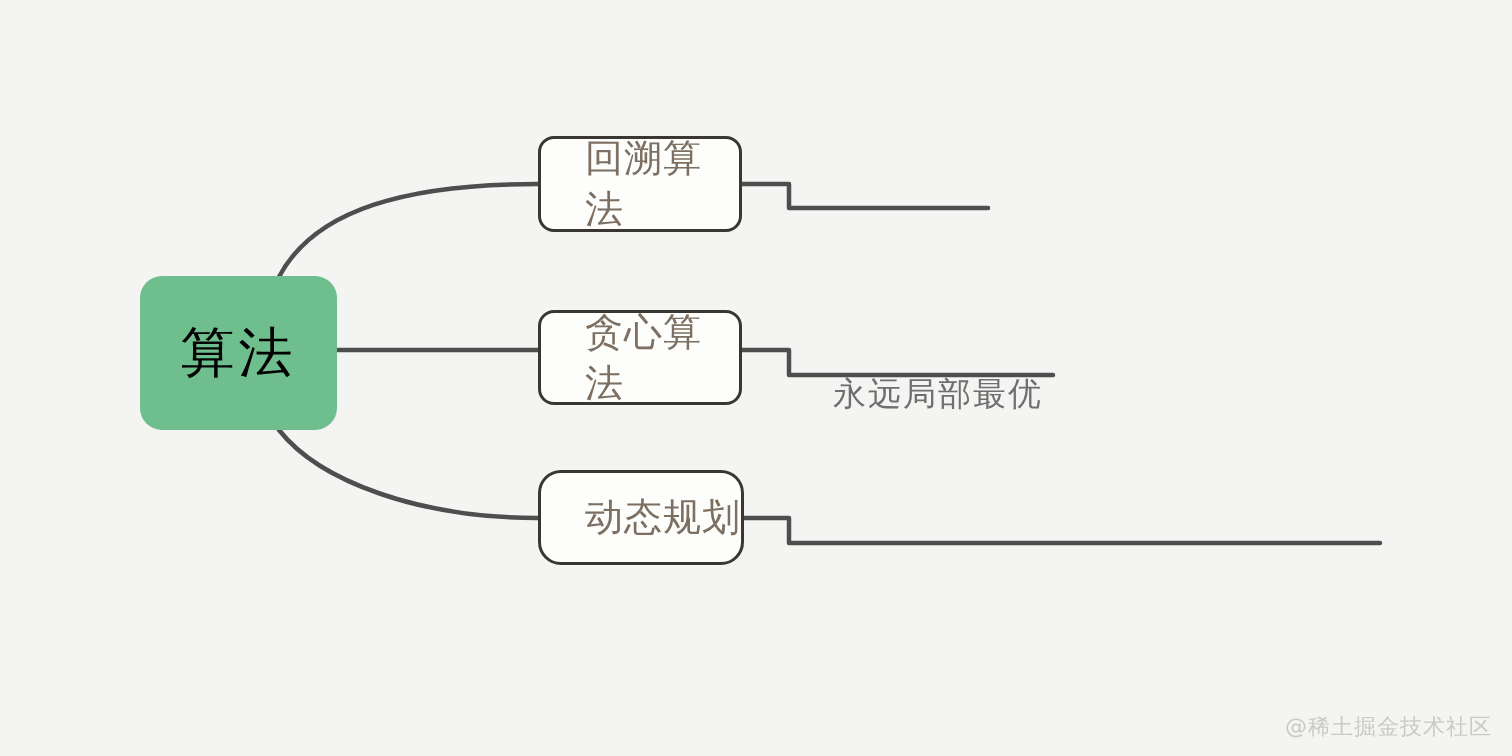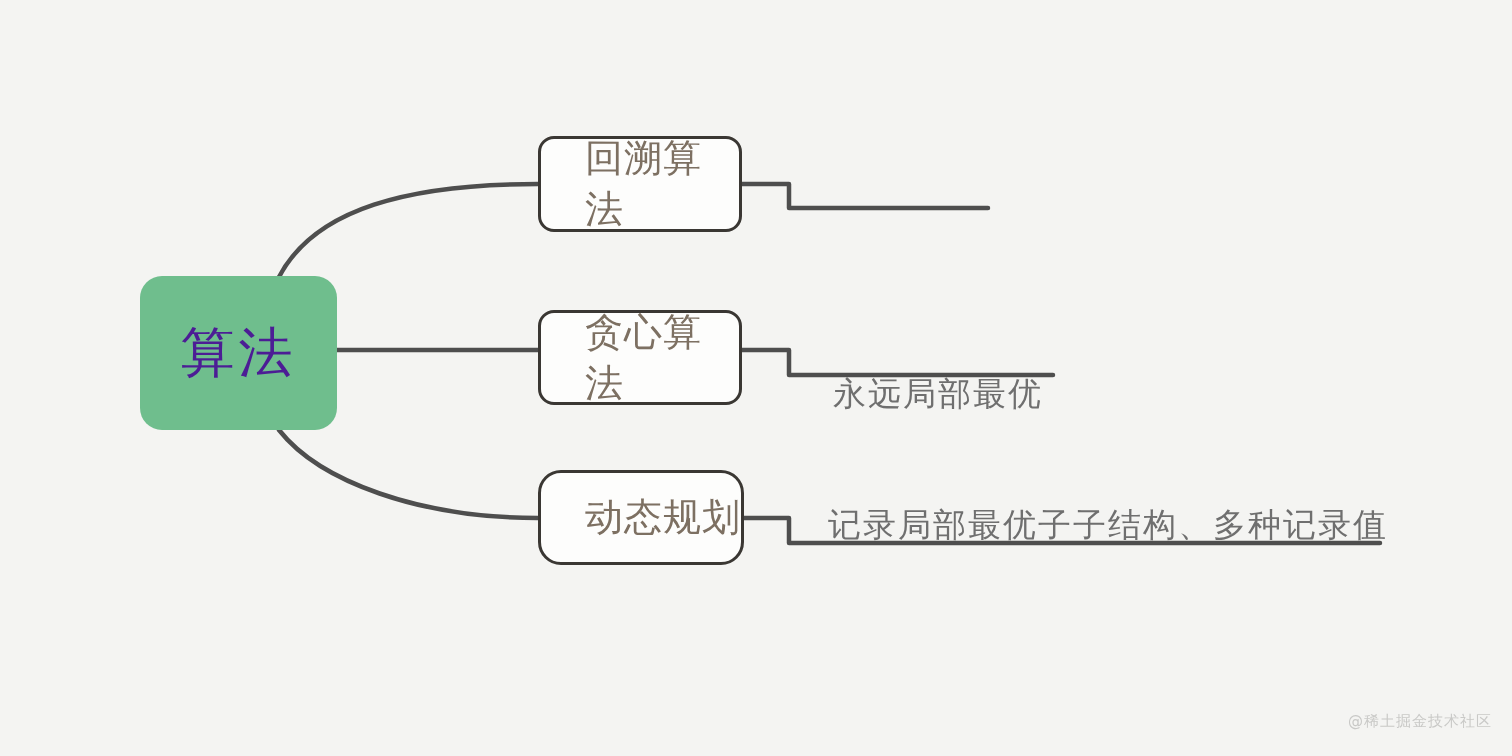--- a/index.html
+++ b/index.html
@@ -11,21 +11,21 @@
   }
   .stage { position: absolute; inset: 0; width: 1512px; height: 756px; }
   .connectors { position: absolute; left: 0; top: 0; width: 1512px; height: 756px; }
 
   .node { position: absolute; display: flex; align-items: center; justify-content: center; }
 
   .root-node {
     left: 140px; top: 276px; width: 197px; height: 154px;
     background: #6fbe8d;
     border-radius: 22px;
-    color: #4c1d95;
+    color: #000000;
     font-size: 54px;
     letter-spacing: 4px;
     cursor: pointer;
   }
 
   .branch-node {
     width: 204px; height: 96px;
     background: #fdfdfc;
     border: 3px solid #3a3733;
     border-radius: 16px;
@@ -48,21 +48,21 @@
     cursor: pointer;
   }
   .leaf-1 { left: 831px; top: 167px; }
   .leaf-2 { left: 833px; top: 335px; margin-top: 37px; }
   .leaf-3 { left: 828px; top: 503px; }
 
   .watermark {
     position: absolute;
     right: 20px; top: 712px;
     color: #c9c9c7;
-    font-size: 15px;
+    font-size: 22px;
     letter-spacing: 1px;
   }
 </style>
 </head>
 <body>
 
 <div class="stage">
 
   <svg class="connectors" viewBox="0 0 1512 756" fill="none" stroke-linecap="round" stroke-linejoin="round">
     <path d="M 279,277 C 315,208 410,184 538,184" stroke-width="4.5" stroke="#4e4e4e"></path>
@@ -85,17 +85,16 @@
     <span>贪心算法</span>
   </div>
 
   <div class="node branch-node branch-3">
     <span>动态规划</span>
   </div>
 
 
   <div class="leaf-label leaf-2">永远局部最优</div>
 
-  <div class="leaf-label leaf-3">记录局部最优子子结构、多种记录值</div>
 
   <div class="watermark">@稀土掘金技术社区</div>
 
 </div>
 
 </body></html>

